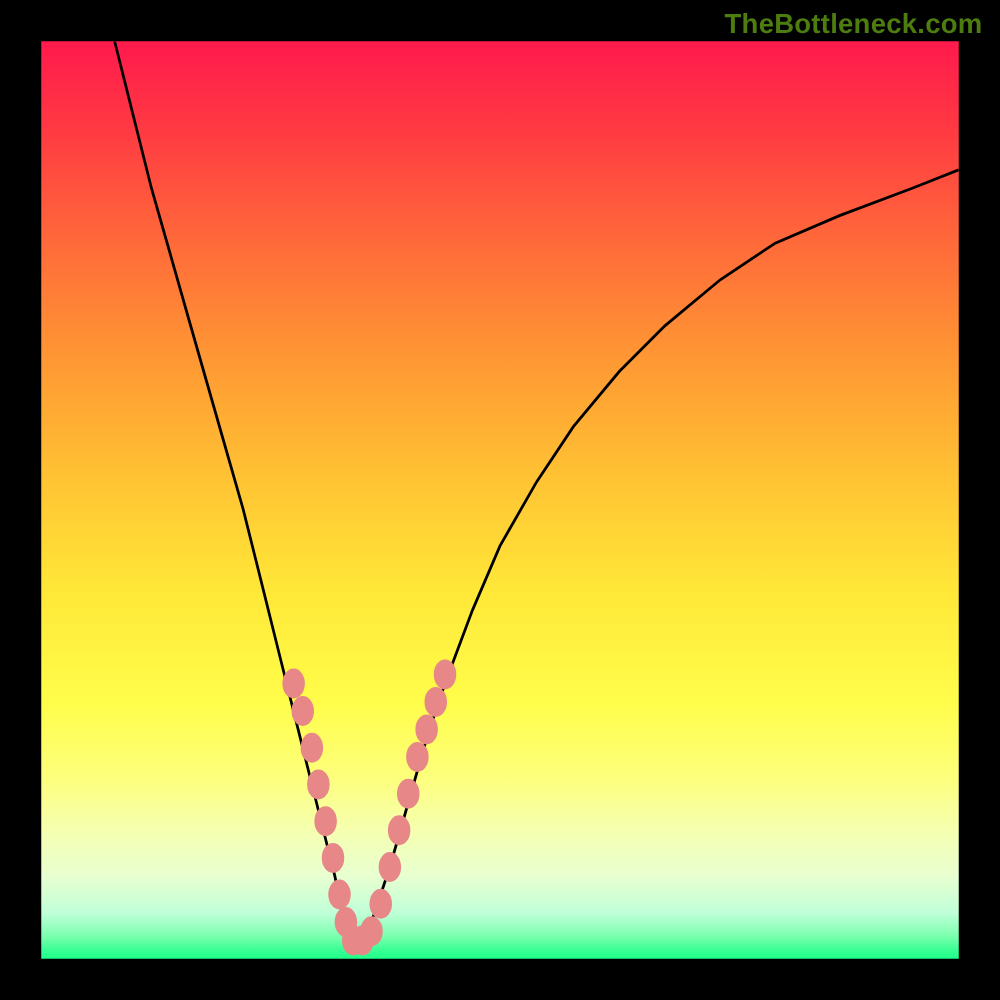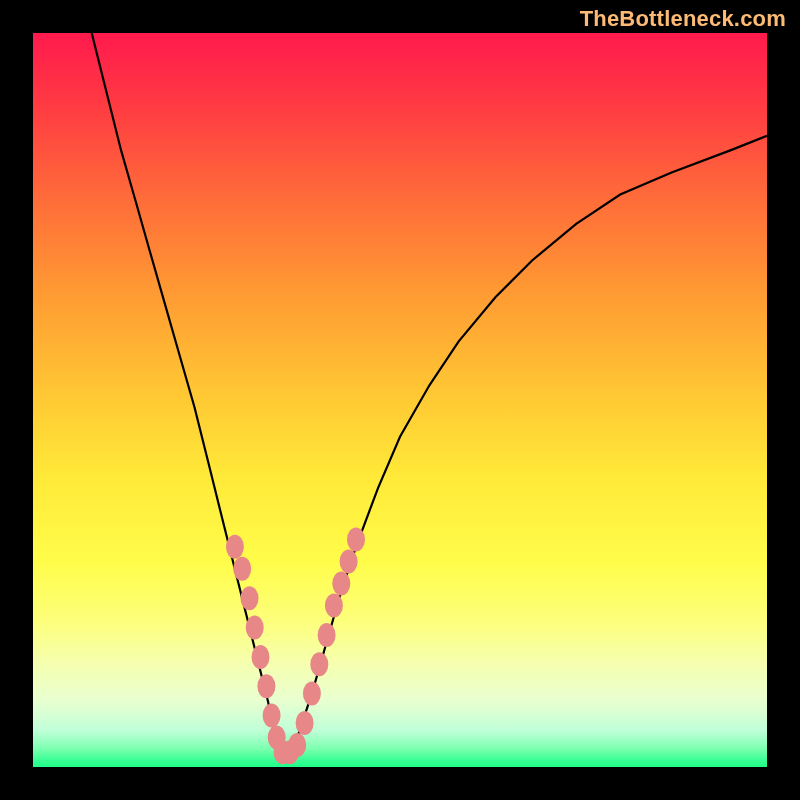--- a/index.html
+++ b/index.html
@@ -10,21 +10,21 @@
     position: relative;
     font-family: Arial, sans-serif;
     overflow: hidden;
   }
   .watermark {
     position: absolute;
     top: 6px;
     right: 14px;
     font-size: 22px;
     font-weight: bold;
-    color: #fdba74;
+    color: #4d7c0f;
     letter-spacing: 0.2px;
     z-index: 10;
   }
   .plot-area {
     position: absolute;
     left: 33px;
     top: 33px;
     width: 734px;
     height: 734px;
     background: linear-gradient(to bottom,

